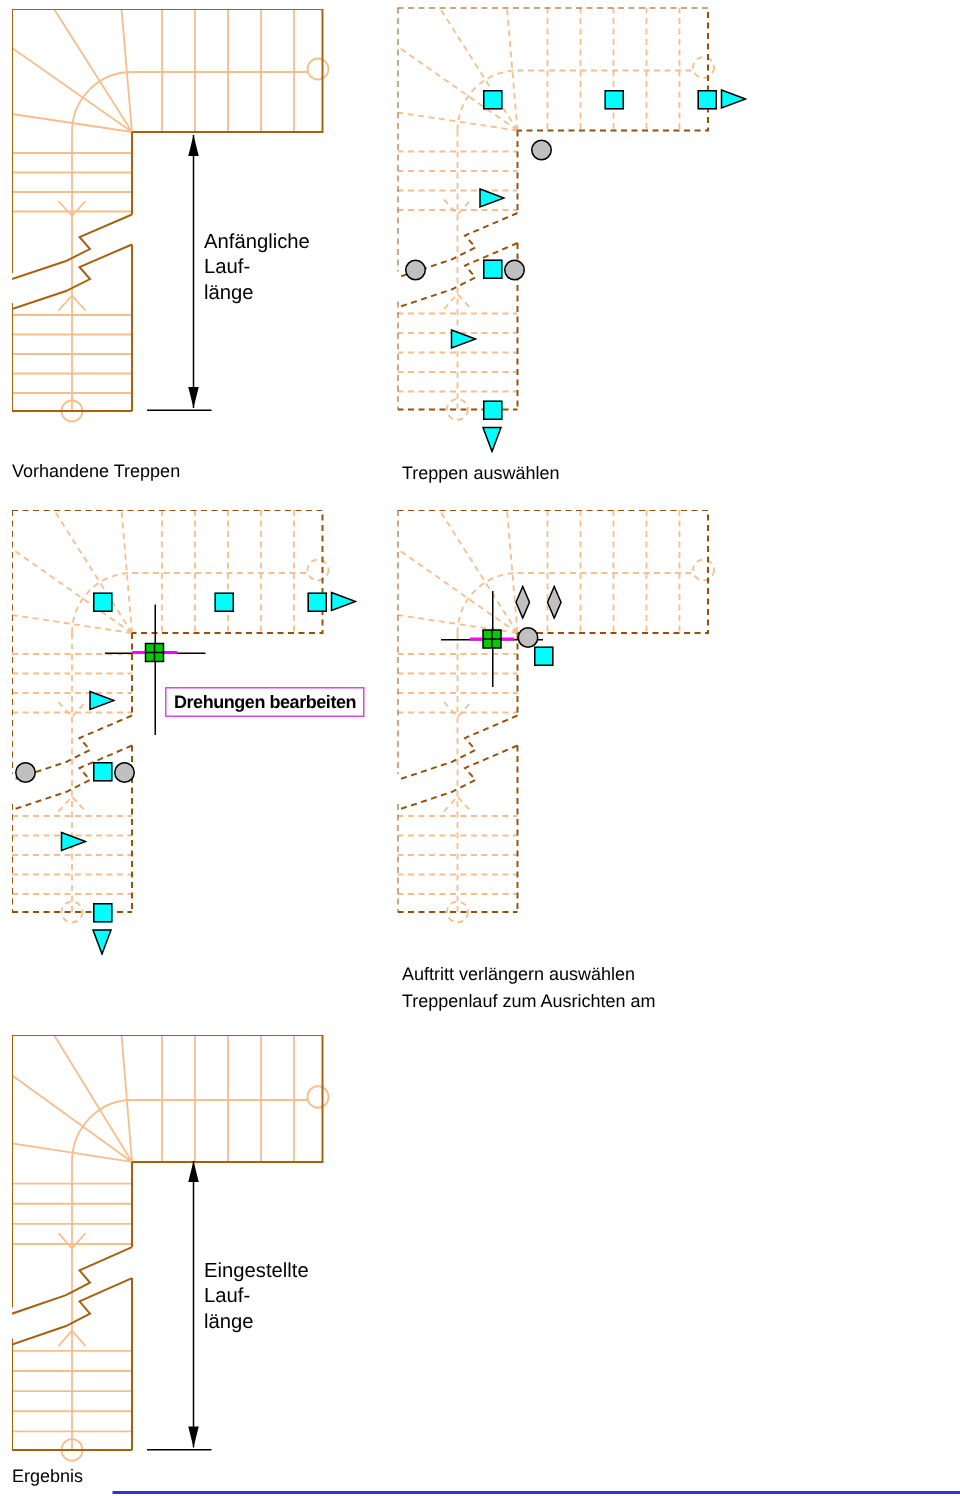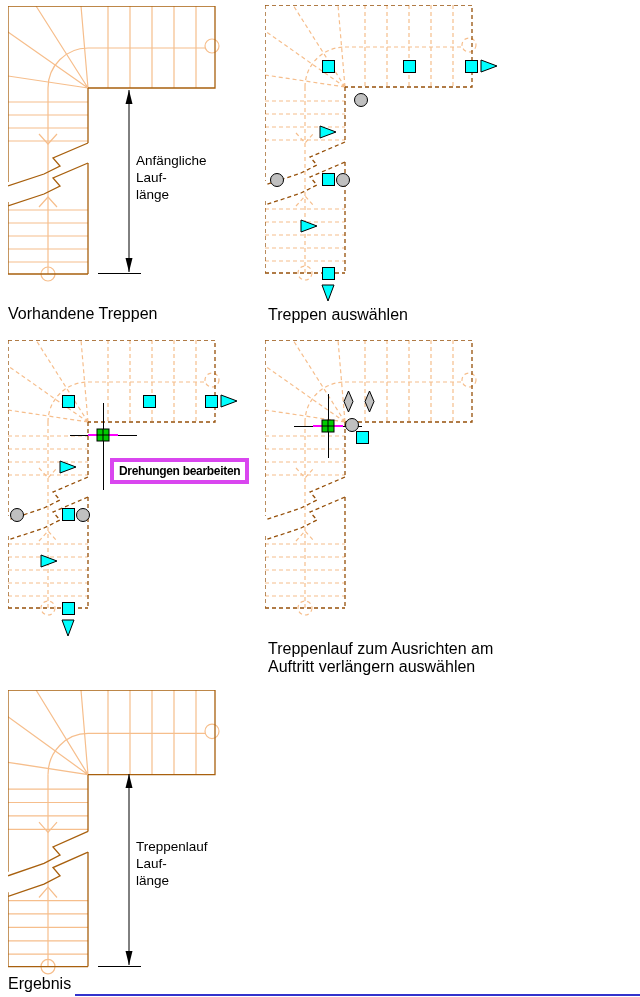--- a/index.html
+++ b/index.html
@@ -11,34 +11,34 @@
   .fig { position:absolute;padding-left:24px; }
   svg.stair { position:absolute; left:0; top:0; }
   svg.stair.solid  { --dk:var(--stair-outline,#A8600E); --lt:var(--stair-steps,#F6BE8C); --dash:none; }
   svg.stair.dashed { --dk:var(--stair-outline-dashed,#96500A); --lt:var(--stair-steps,#F6BE8C); --dash:4 3; }
   .sym-dk { stroke:var(--dk,#A8600E); fill:none; stroke-width:1.3; stroke-dasharray:var(--dash,none); }
   .sym-lt { stroke:var(--lt,#F6BE8C); fill:none; stroke-width:1.2; stroke-dasharray:var(--dash,none); }
   svg.dim { position:absolute; left:0; top:0; pointer-events:none; }
   .dim-line { stroke:#000; stroke-width:1; fill:none; }
   .dim-arrow { fill:#000; stroke:none; }
   .dimlabel { position:absolute; font-size:13.5px; line-height:17px; white-space:nowrap; }
-  .caption { position:absolute; font-size:16px; line-height:18px; white-space:nowrap; }
+  .caption { position:absolute; font-size:12px; line-height:18px; white-space:nowrap; }
   .grip-sq { position:absolute; width:11px; height:11px; border:1px solid #000;
              background:var(--grip-cyan,#00FFFF); }
   .grip-circle { position:absolute; width:12px; height:12px; border:1px solid #000;
                  border-radius:50%; background:var(--grip-gray,#C0C0C0); }
   .grip-svg { position:absolute; }
   .cyan  { fill:var(--grip-cyan,#00FFFF); stroke:#000; stroke-width:1; }
   .gray  { fill:var(--grip-gray,#C0C0C0); stroke:#000; stroke-width:1; }
   .grn   { fill:var(--grip-green,#00CC00); stroke:#000; stroke-width:1; }
   .mag   { stroke:var(--grip-magenta,#FF00FF); stroke-width:2; }
   .blk   { stroke:#000; stroke-width:1; }
   .ch-h, .ch-v { position:absolute; background:#000; }
   .ch-h { height:1px; } .ch-v { width:1px; }
-  .tooltip { position:absolute; background:#fff; border:4px solid #d946ef;
+  .tooltip { position:absolute; background:#fff; border:1px solid #d946ef;
              font-weight:bold; font-size:12px; letter-spacing:-0.3px;
              padding:2px 5px 2px 5px; white-space:nowrap; }
   .bottom-rule { position:absolute; background:var(--rule-blue,#3333CC); }
 </style>
 </head>
 <body>
 
 <svg width="0" height="0" style="position:absolute" aria-hidden="true">
   <defs>
     <g id="stair-sym">
@@ -161,36 +161,36 @@
   <div class="ch-h" style="left:29px; top:86px; width:68px;"></div>
   <svg class="grip-svg" style="left:48px; top:79px;" width="30" height="14" viewBox="0 0 30 14">
     <line class="mag" x1="0" y1="7" x2="30" y2="7"></line>
     <rect class="grn" x="9" y="1" width="12" height="12"></rect>
     <line class="blk" x1="15" y1="1" x2="15" y2="13"></line>
     <line class="blk" x1="9" y1="7" x2="21" y2="7"></line>
   </svg>
   <div class="grip-circle" style="left:80px; top:78px;"></div>
   <div class="grip-sq" style="left:91px; top:91px;"></div>
   <div class="caption" style="left:3px; top:300px;">
+    <div>Auftritt verlängern auswählen</div>
     <div>Treppenlauf zum Ausrichten am</div>
-    <div>Auftritt verlängern auswählen</div>
   </div>
 </div>
 
 <div class="fig" style="left:8px; top:690px; width:230px; height:305px;">
   <svg class="stair solid" width="212" height="289" viewBox="0 0 212 280" preserveAspectRatio="none">
       <use href="#stair-sym"></use>
     </svg>
   <svg class="dim" width="212" height="290" viewBox="0 0 212 290">
     <line class="dim-line" x1="121" y1="84" x2="121" y2="275"></line>
     <polygon class="dim-arrow" points="121,84 117.5,98 124.5,98"></polygon>
     <polygon class="dim-arrow" points="121,275 117.5,261 124.5,261"></polygon>
     <line class="dim-line" x1="90" y1="276.5" x2="133" y2="276.5"></line>
   </svg>
   <div class="dimlabel" style="left:128px; top:148px;">
-    <div>Treppenlauf</div>
+    <div>Eingestellte</div>
     <div>Lauf-</div>
     <div>länge</div>
   </div>
   <div class="caption" style="left:0px; top:285px;text-align:right;">Ergebnis</div>
 </div>
 
 <div class="bottom-rule" style="left:75px; top:994px; width:565px; height:2px;"></div>
 
 </body></html>

